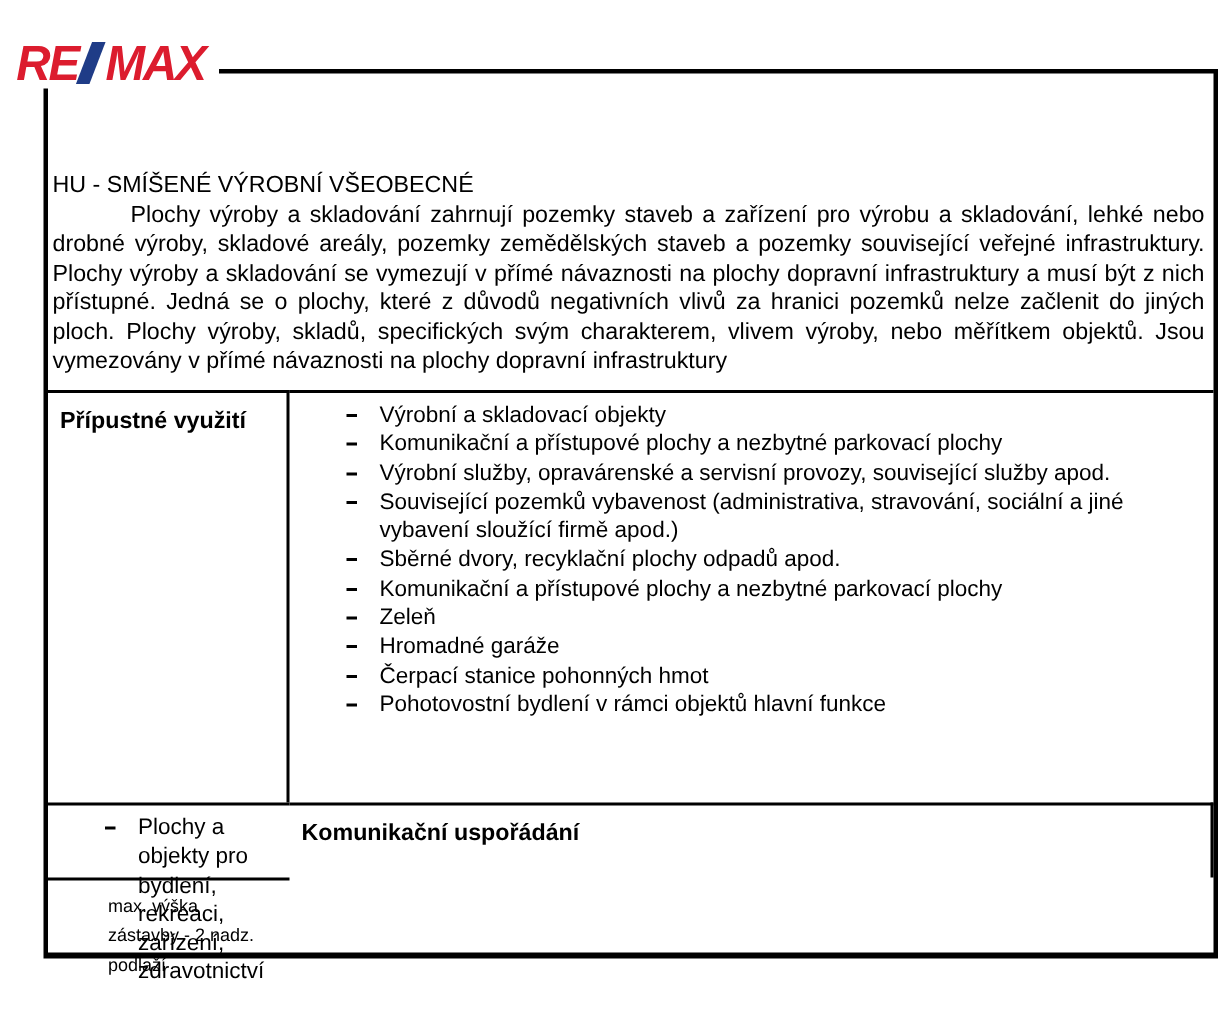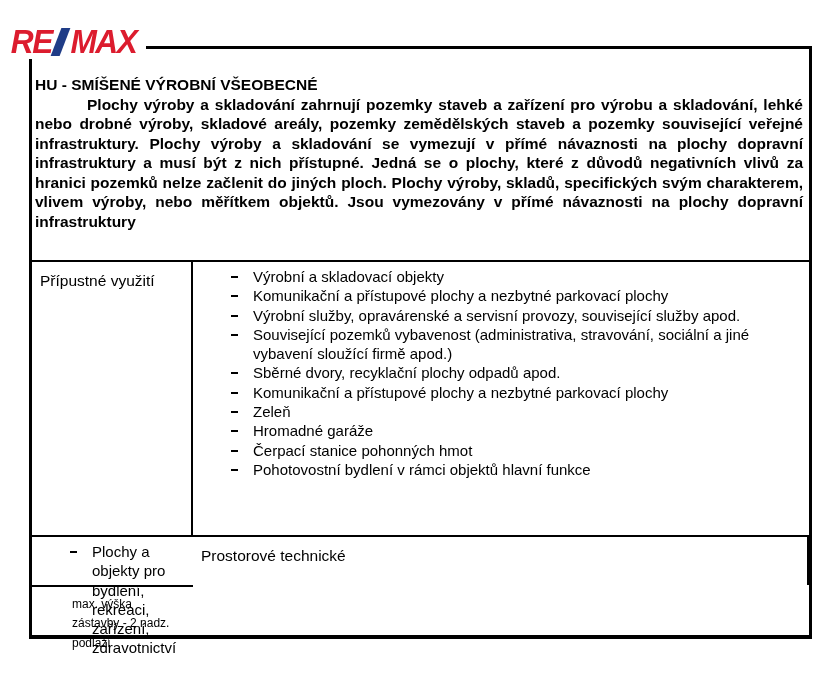--- a/index.html
+++ b/index.html
@@ -37,32 +37,32 @@
     border:3px solid #000; border-bottom-width:4px;
     display:grid;
     grid-template-columns:161px 1fr;
     grid-template-rows:211px 275px 50px auto;
     background:#fff;
   }
 
   .desc-cell {
     grid-column:1 / -1;
     padding:26px 6px 0 3px;
-    font-size:15.5px; font-weight:700; line-height:19.5px;
+    font-size:15.5px; font-weight:400; line-height:19.5px;margin-top:39px;
   }
   .desc-cell .title { margin:0; }
   .desc-cell .para {
     text-align:justify; text-align-last:left;
     text-indent:52px;
   }
 
   .label-cell {
     border-top:2px solid #000; border-right:2px solid #000;
     padding:9px 12px 0 8px;
-    font-size:15.5px; font-weight:400; line-height:20px;
+    font-size:15.5px; font-weight:700; line-height:20px;
   }
   .content-cell {
     border-top:2px solid #000;
     padding:5px 4px 0 0;
     font-size:15px; line-height:19.3px;
   }
 
   .li { display:flex; align-items:flex-start; }
   .li .marker {
     flex:0 0 22px; margin-left:38px; position:relative; height:19.3px;
@@ -151,16 +151,16 @@
     </div>
 
   <div class="content-cell">
 
       <div class="li">
         <span class="marker"></span>
         <span class="txt">Plochy a objekty pro bydlení, rekreaci, zařízení, zdravotnictví</span>
       </div>
     </div>
 
-  <div class="label-cell">Prostorové technické</div>
+  <div class="label-cell">Komunikační uspořádání</div>
   <div class="plain-cell">max. výška zástavby - 2 nadz. podlaží</div>
 
 </div>
 
 </body></html>

